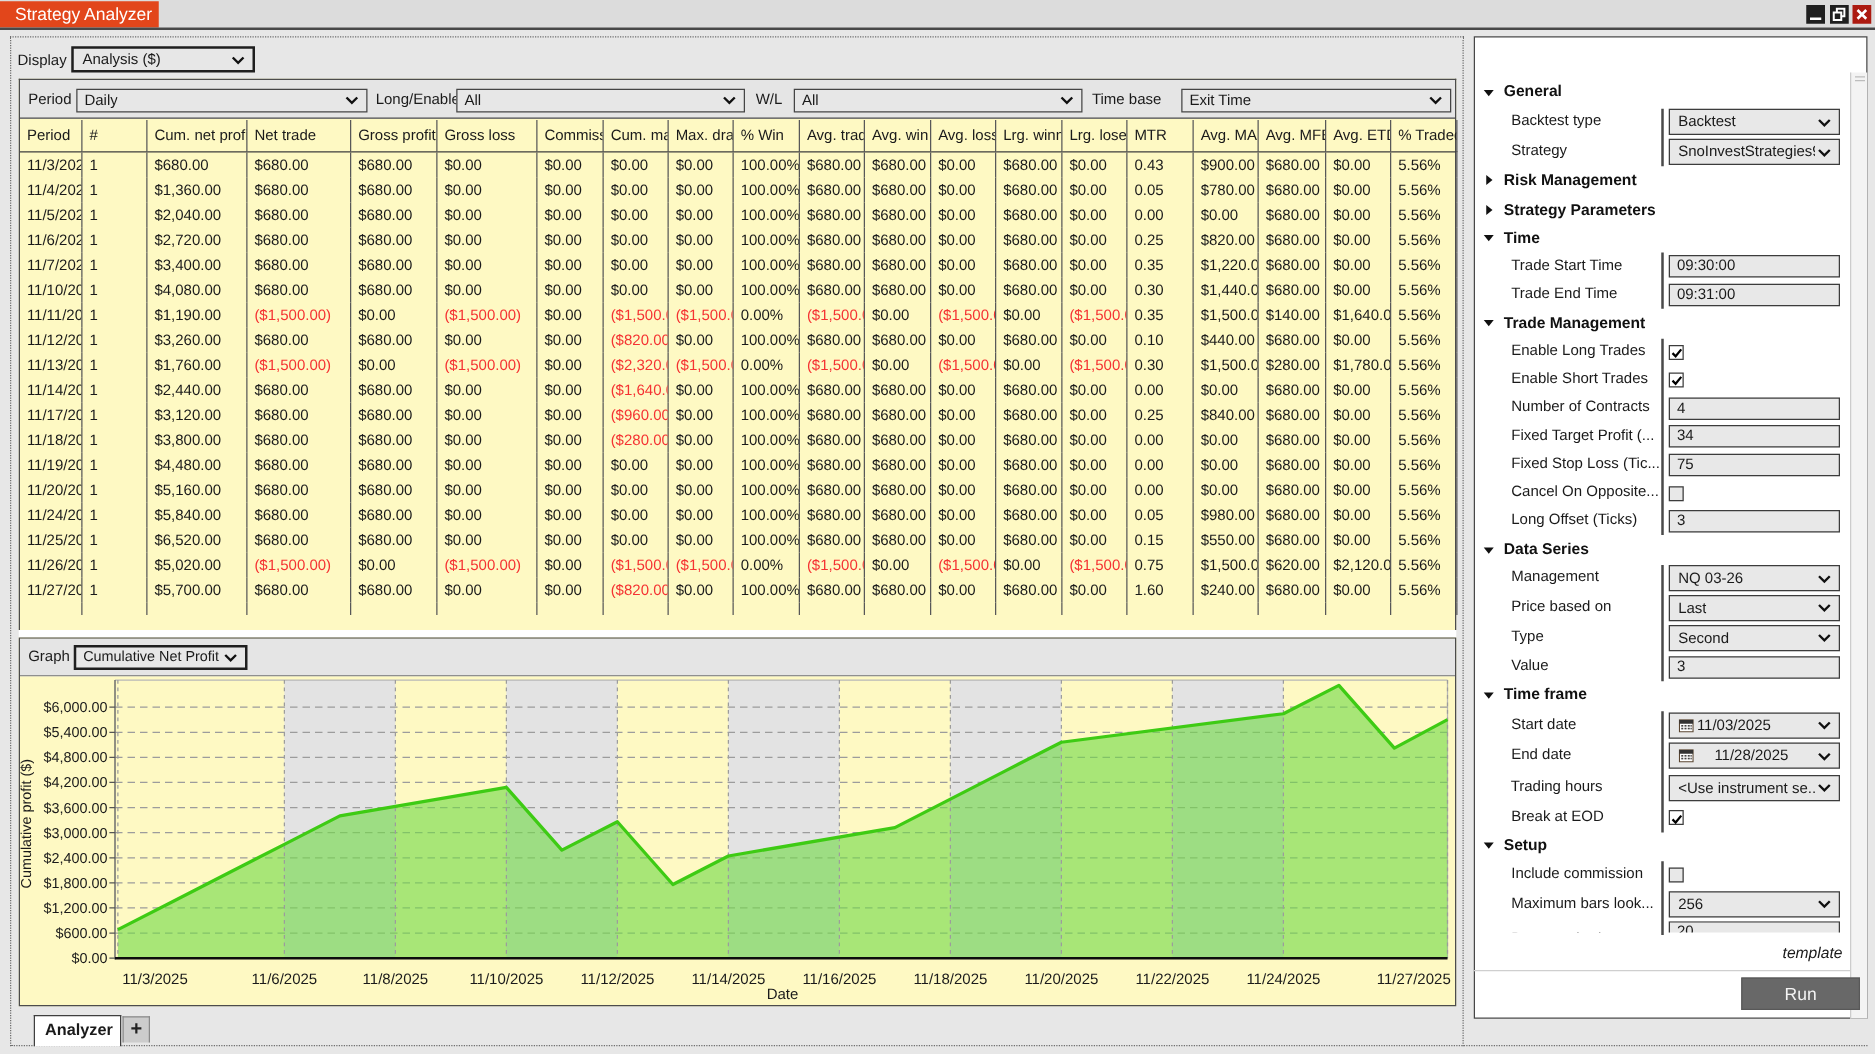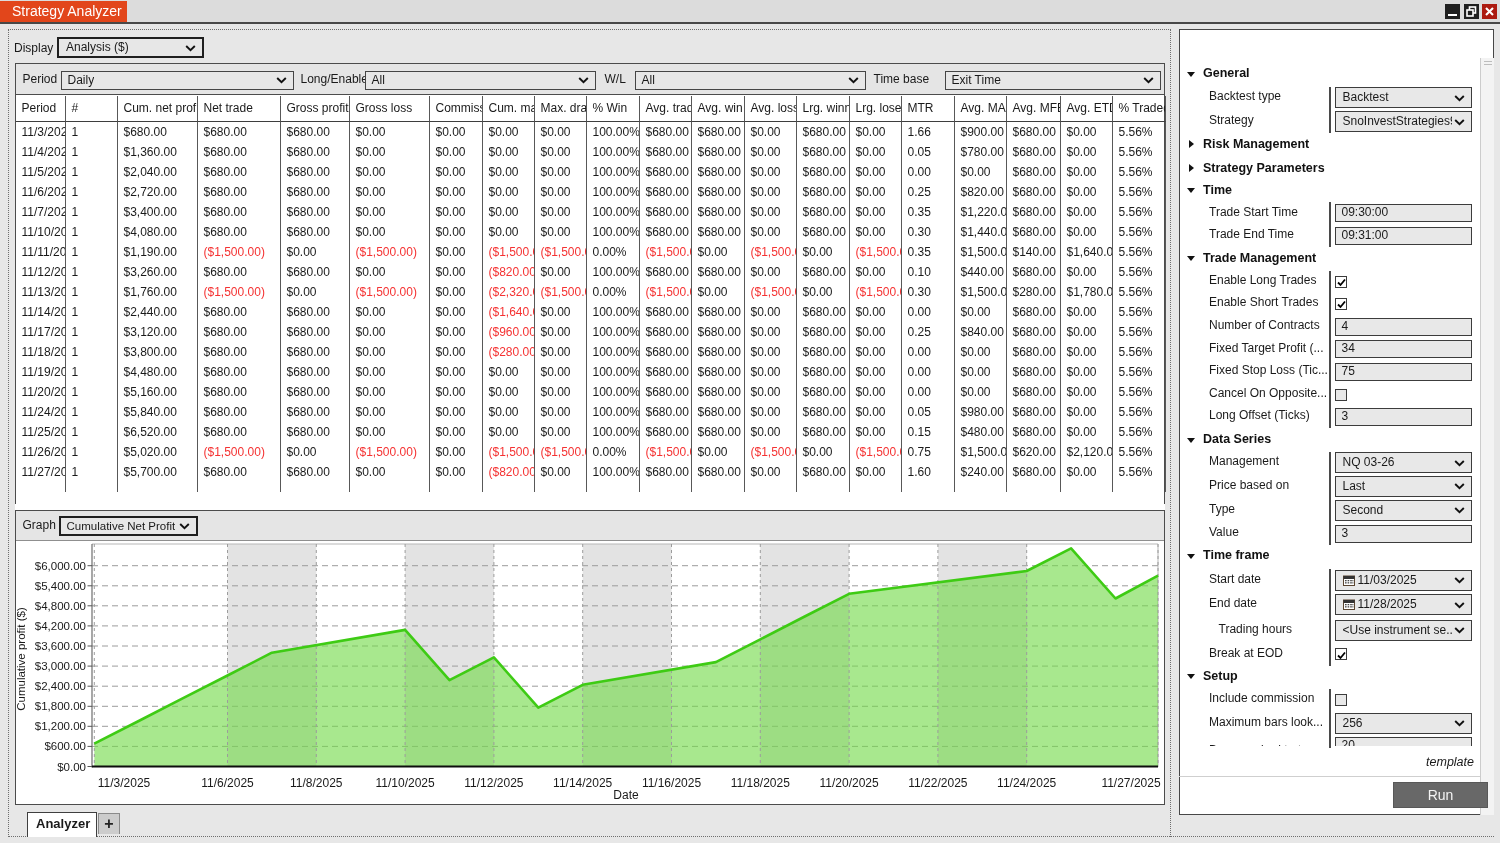--- a/index.html
+++ b/index.html
@@ -7,21 +7,21 @@
 .titlebar{left:0;top:0;width:1500px;height:22px;background:#dcdcdc}
 .otab{left:0;top:1px;width:127px;height:21px;background:#e2461b;color:#fff;font-size:14px;line-height:21px;padding-left:12px}
 .darkline{left:0;top:22px;width:1500px;height:2px;background:#484848}
 .wbtn{top:4px;width:15px;height:15px}
 .dotbox{left:8px;top:29px;width:1163px;height:808px;border-left:1px dotted #6e6e6e;border-top:1px dotted #6e6e6e;border-right:1px dotted #6e6e6e}
 .dotline{left:8px;top:836px;width:1486px;height:1px;border-top:1px dotted #6e6e6e}
 .lbl{font-size:12px;color:#1a1a1a}
 .ddk{background:#e7e7e7;border:2px solid #1f1f1f;font-size:12px;color:#1a1a1a;position:absolute}
 .ddk span,.dd1 span,.sdrop span{display:inline-block;overflow:hidden;white-space:nowrap;max-width:calc(100% - 19px);vertical-align:top}
 .dd1{background:#e7e7e7;border:1.5px solid #454545;font-size:12px;color:#1a1a1a;position:absolute}
-.box{background:#ffffff;border:1.5px solid #4c4c4c;position:absolute}
+.box{background:#fef9c3;border:1.5px solid #4c4c4c;position:absolute}
 .fbar{position:absolute;left:0;top:0;width:100%;height:31px;background:#e5e5e5;border-bottom:1.5px solid #4c4c4c}
 .thead{display:flex;height:26px}
 .hc{border-right:1px solid #585858;border-bottom:1.5px solid #3e3e3e;font-size:12px;color:#1a1a1a;padding-left:6px;line-height:25px;overflow:hidden;white-space:nowrap;flex:none}
 .dr{display:flex;height:20px}
 .dc{border-right:1px solid #585858;font-size:12px;color:#1a1a1a;padding-left:6px;line-height:20px;overflow:hidden;white-space:nowrap;flex:none}
 .red{color:#f53232}
 .gbar{position:absolute;left:0;top:0;width:100%;height:30px;background:#e5e5e5;border-bottom:1px solid #8f8f8f}
 .tab{left:27px;top:812px;width:70px;height:25px;background:#fff;border:1.5px solid #3f3f3f;border-bottom:none;font-size:13px;font-weight:bold;color:#1a1a1a;line-height:22px;padding-left:8px}
 .plustab{left:98px;top:813px;width:22px;height:21px;background:#ccc;border:1px solid #8a8a8a;border-bottom:none;color:#222;font-size:16px;font-weight:bold;text-align:center;line-height:19px}
 .spanel{left:1178.5px;top:29px;width:315.5px;height:785.5px;background:#fff;border:1.5px solid #474747}
@@ -104,21 +104,21 @@
         <div class="dc" style="width:80px">$0.00</div>
         <div class="dc" style="width:53px">$0.00</div>
         <div class="dc" style="width:52px">$0.00</div>
         <div class="dc" style="width:52px">$0.00</div>
         <div class="dc" style="width:53px">100.00%</div>
         <div class="dc" style="width:52px">$680.00</div>
         <div class="dc" style="width:53px">$680.00</div>
         <div class="dc" style="width:52px">$0.00</div>
         <div class="dc" style="width:53px">$680.00</div>
         <div class="dc" style="width:52px">$0.00</div>
-        <div class="dc" style="width:53px">1.66</div>
+        <div class="dc" style="width:53px">0.43</div>
         <div class="dc" style="width:52px">$900.00</div>
         <div class="dc" style="width:54px">$680.00</div>
         <div class="dc" style="width:52px">$0.00</div>
         <div class="dc" style="width:53px">5.56%</div>
       </div>
       <div class="dr">
         <div class="dc" style="width:50px">11/4/2025</div>
         <div class="dc" style="width:52px">1</div>
         <div class="dc" style="width:80px">$1,360.00</div>
         <div class="dc" style="width:83px">$680.00</div>
@@ -435,21 +435,21 @@
         <div class="dc" style="width:53px">$0.00</div>
         <div class="dc" style="width:52px">$0.00</div>
         <div class="dc" style="width:52px">$0.00</div>
         <div class="dc" style="width:53px">100.00%</div>
         <div class="dc" style="width:52px">$680.00</div>
         <div class="dc" style="width:53px">$680.00</div>
         <div class="dc" style="width:52px">$0.00</div>
         <div class="dc" style="width:53px">$680.00</div>
         <div class="dc" style="width:52px">$0.00</div>
         <div class="dc" style="width:53px">0.15</div>
-        <div class="dc" style="width:52px">$480.00</div>
+        <div class="dc" style="width:52px">$550.00</div>
         <div class="dc" style="width:54px">$680.00</div>
         <div class="dc" style="width:52px">$0.00</div>
         <div class="dc" style="width:53px">5.56%</div>
       </div>
       <div class="dr">
         <div class="dc" style="width:50px">11/26/2025</div>
         <div class="dc" style="width:52px">1</div>
         <div class="dc" style="width:80px">$5,020.00</div>
         <div class="dc red" style="width:83px">($1,500.00)</div>
         <div class="dc" style="width:69px">$0.00</div>
@@ -693,24 +693,24 @@
         <g fill="#444">
           <rect x="2" y="5" width="1.6" height="1.3"></rect>
           <rect x="4.6" y="5" width="1.6" height="1.3"></rect>
           <rect x="7.2" y="5" width="1.6" height="1.3"></rect>
           <rect x="2" y="7.2" width="1.6" height="1.3"></rect>
           <rect x="4.6" y="7.2" width="1.6" height="1.3"></rect>
           <rect x="7.2" y="7.2" width="1.6" height="1.3"></rect>
           <rect x="9.4" y="5" width="1" height="1.3"></rect>
           <rect x="9.4" y="7.2" width="1" height="1.3"></rect>
         </g>
-      </svg><span style="padding-left:22px">11/28/2025</span><svg width="11" height="7" viewBox="0 0 11 7" style="position:absolute;right:6px;top:50%;margin-top:-3px">
-        <path d="M1.2 1 L5.5 5.2 L9.8 1" stroke="#111" stroke-width="1.9" fill="none"></path>
-      </svg></div>
-    <div class="slbl" style="left:40px;top:592.5px">Trading hours</div>
+      </svg><span style="padding-left:36px">11/28/2025</span><svg width="11" height="7" viewBox="0 0 11 7" style="position:absolute;right:6px;top:50%;margin-top:-3px">
+        <path d="M1.2 1 L5.5 5.2 L9.8 1" stroke="#111" stroke-width="1.9" fill="none"></path>
+      </svg></div>
+    <div class="slbl" style="left:30px;top:592.5px">Trading hours</div>
     <div class="sdrop" style="left:156.0px;top:590.5px"><span style="padding-left:7px">&lt;Use instrument se...</span><svg width="11" height="7" viewBox="0 0 11 7" style="position:absolute;right:6px;top:50%;margin-top:-3px">
         <path d="M1.2 1 L5.5 5.2 L9.8 1" stroke="#111" stroke-width="1.9" fill="none"></path>
       </svg></div>
     <div class="slbl" style="left:30.5px;top:616.5px">Break at EOD</div>
     <div class="schk" style="left:156.0px;top:619px;background:#fff">
       <svg width="11" height="11" viewBox="0 0 11 11" style="position:absolute;left:0.5px;top:0.5px">
         <path d="M2 5.5 L4.5 8 L9 2.5" stroke="#000" stroke-width="1.8" fill="none"></path>
       </svg>
     </div>
     <div style="position:absolute;left:8.0px;top:645.0px;width:0;height:0;border-left:4.5px solid transparent;border-right:4.5px solid transparent;border-top:5.5px solid #111"></div>

